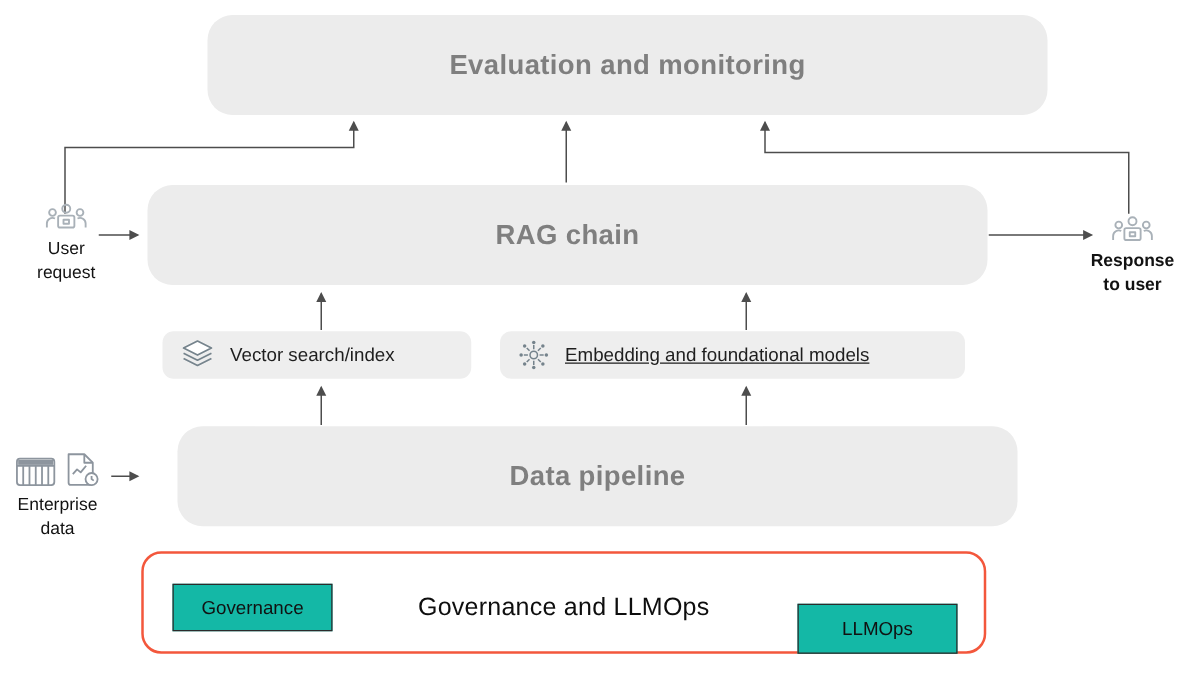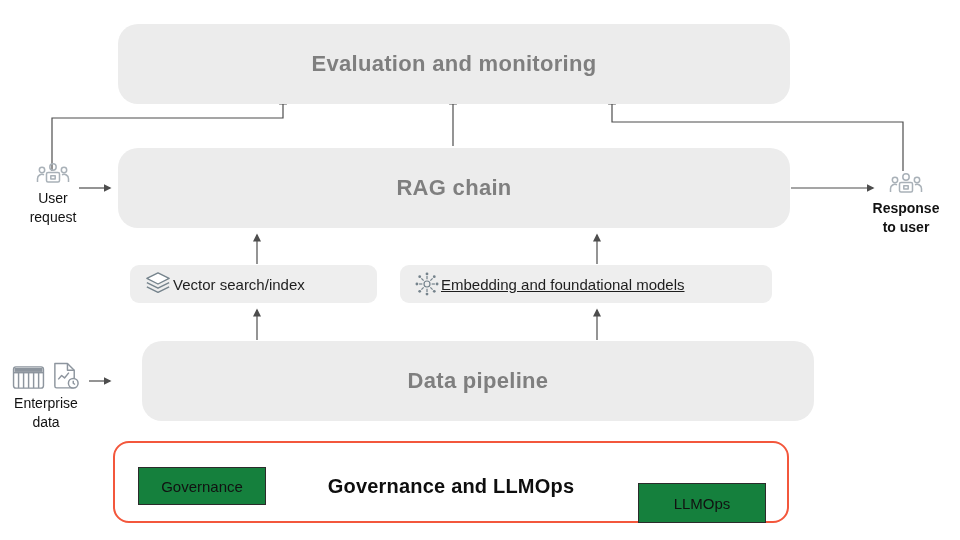--- a/index.html
+++ b/index.html
@@ -6,49 +6,49 @@
   #canvas{
     position:relative;width:960px;height:540px;background:#ffffff;overflow:hidden;
     font-family:"Liberation Sans",sans-serif;
   }
   .bigbox{
     position:absolute;left:118px;width:672px;height:80px;
     background:#ECECEC;border-radius:20px;
     display:flex;align-items:center;justify-content:center;
     font-weight:bold;font-size:22px;color:#7F7F7F;letter-spacing:.3px;
   }
-  #box-evaluation{top:24px;}
+  #box-evaluation{top:12px;margin-left:48px;}
   #box-rag{top:148px;}
   #box-pipeline{top:341px;margin-left:24px;}
   .midbox{
     position:absolute;top:265px;height:38px;box-sizing:border-box;
     background:#EEEEEE;border-radius:9px;
-    display:flex;align-items:center;padding:0 13px;
+    display:flex;align-items:center;gap:11px;padding:0 13px;
     font-size:15px;color:#1E1E1E;
   }
   #box-vector{left:130px;width:247px;}
   #box-embedding{left:400px;width:372px;text-decoration:underline;}
   .sideblock{
     position:absolute;width:90px;text-align:center;
     font-size:14px;color:#121212;line-height:19px;
   }
   #user-block{left:8px;top:161px;}
   #response-block{left:861px;top:171px;font-weight:bold;}
   #enterprise-block{left:1px;top:360px;}
   .sideblock .iconrow{display:flex;justify-content:center;align-items:flex-end;gap:6px;margin-bottom:3px;}
   .gov{
     position:absolute;left:113px;top:441px;width:676px;height:82px;box-sizing:border-box;
     border:2.5px solid #F3573C;border-radius:16px;
   }
   .gov-title{
     position:absolute;left:0;right:0;top:32px;text-align:center;
-    font-size:20px;font-weight:bold;color:#0E0E0E;letter-spacing:.2px;
+    font-size:20px;font-weight:normal;color:#0E0E0E;letter-spacing:.2px;
   }
   .tag{
-    position:absolute;box-sizing:border-box;background:#15803d;border:1.5px solid #2B2B2B;
+    position:absolute;box-sizing:border-box;background:#14b8a6;border:1.5px solid #2B2B2B;
     display:flex;align-items:center;justify-content:center;font-size:15px;color:#111;
   }
   #tag-governance{left:23px;top:24px;width:128px;height:38px;}
   #tag-llmops{left:523px;top:22px;width:128px;height:40px;margin-top:18px;}
   svg.overlay{position:absolute;left:0;top:0;pointer-events:none;}
   .arrow{stroke:#4D4D4D;stroke-width:1.2;fill:none;}
 </style>
 </head>
 <body>
 

